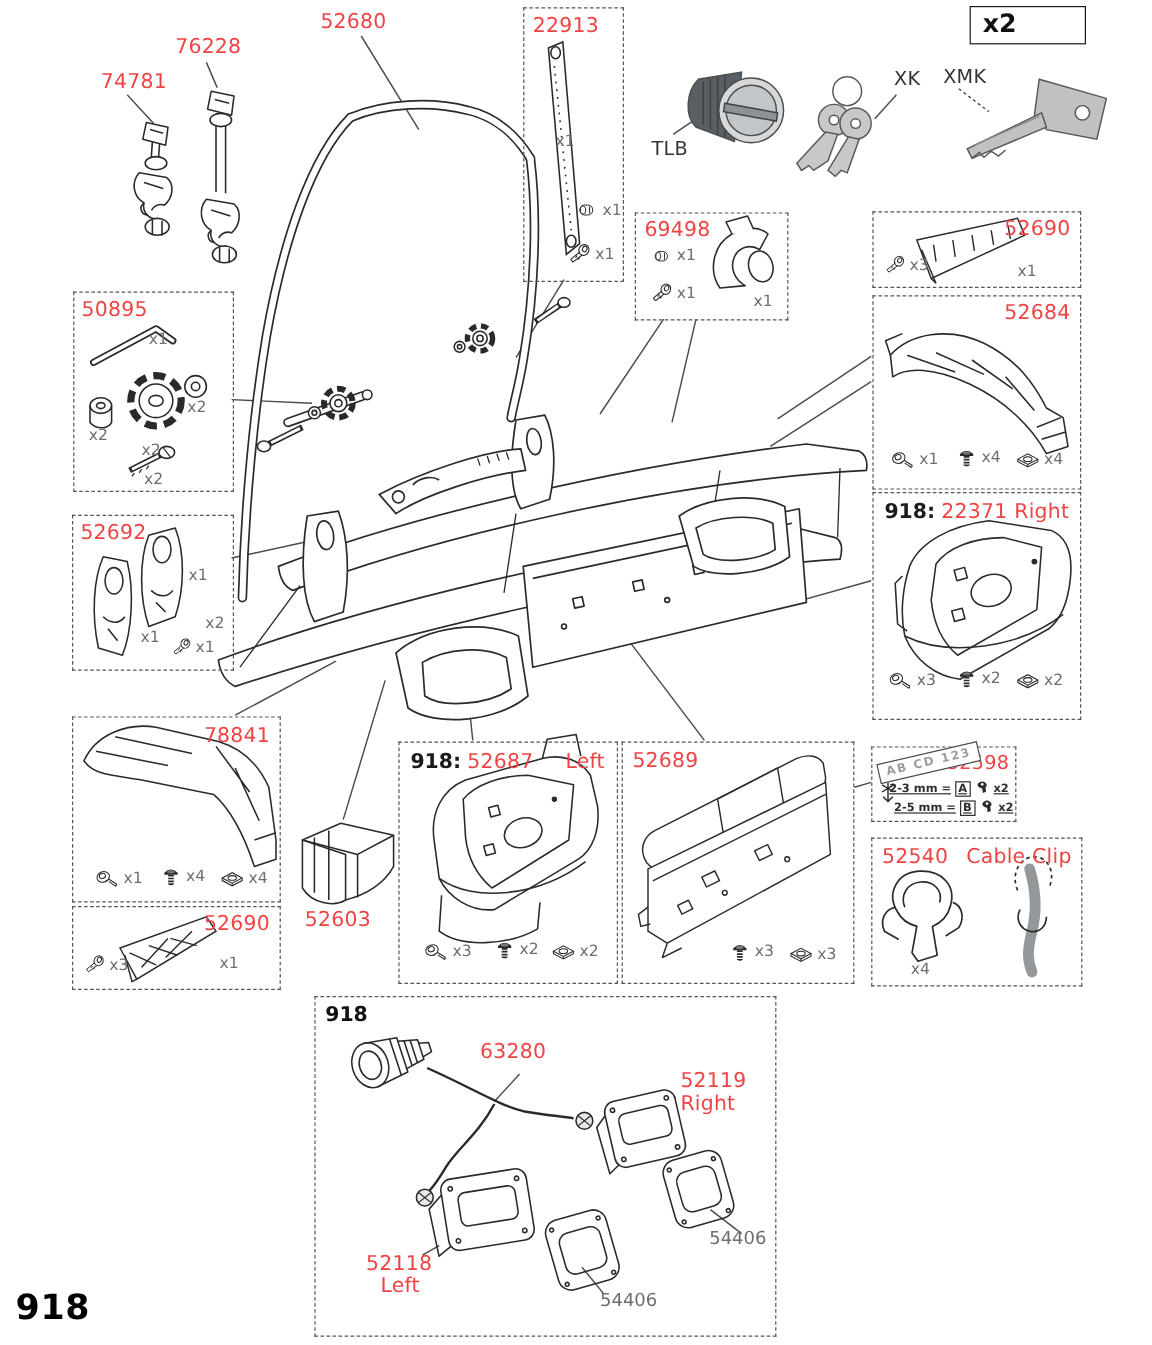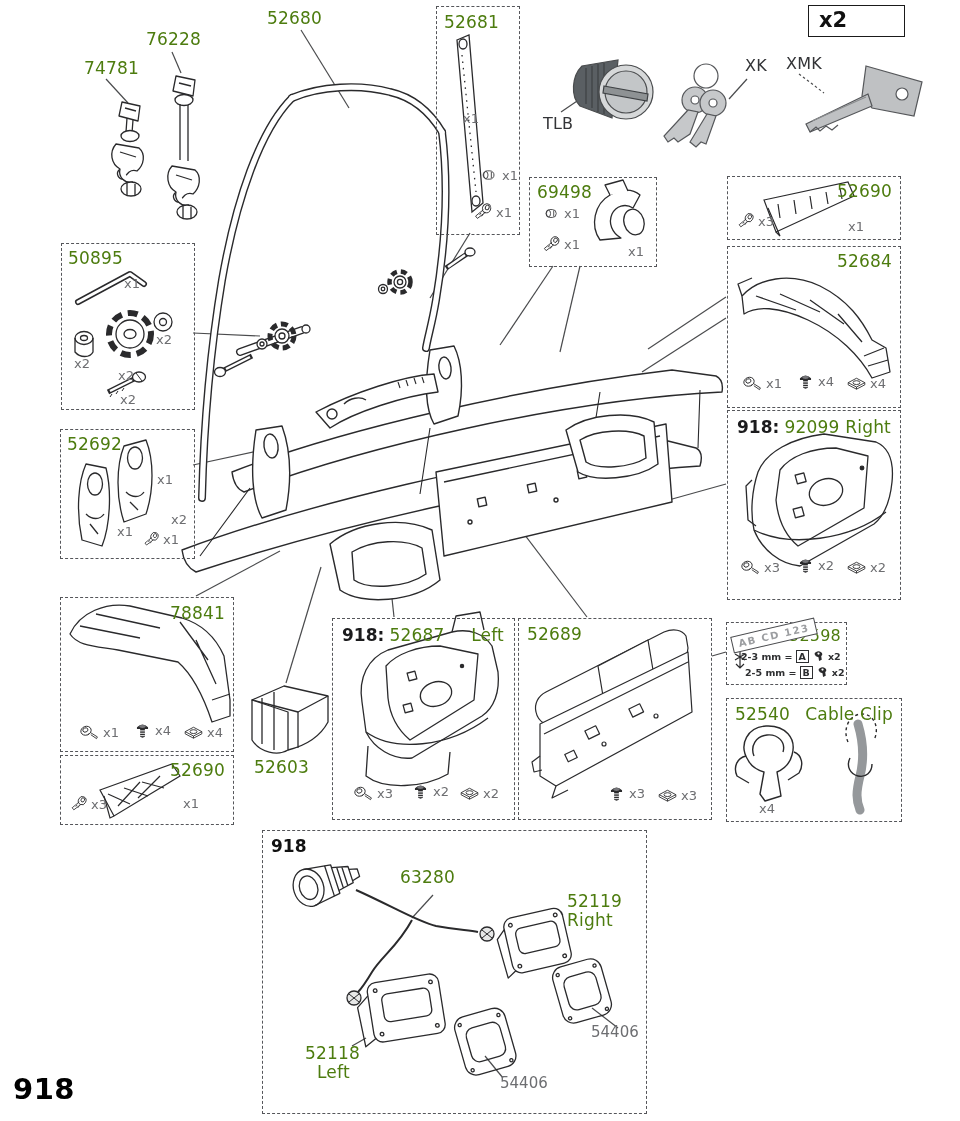--- a/index.html
+++ b/index.html
@@ -2,34 +2,34 @@
 <html><head>
 <meta charset="utf-8">
 <style>
   html,body{margin:0;padding:0;background:#fff;}
   #stage{position:relative;width:960px;height:1121px;background:#fff;overflow:hidden;
          font-family:"DejaVu Sans","Liberation Sans",sans-serif;color:#6d6e71;}
   svg.art{position:absolute;left:0;top:0;z-index:1;}
   .abs{position:absolute;white-space:nowrap;z-index:3;}
   .box{position:absolute;border:1.4px dashed #55565a;z-index:2;background:transparent;}
   .solidbox{position:absolute;border:1.7px solid #1a1a1a;z-index:2;background:#fff;}
-  .pid{font-size:17px;color:#4d7c0f;letter-spacing:.2px;white-space:nowrap;}
+  .pid{font-size:17px;color:#ef4444;letter-spacing:.2px;white-space:nowrap;}
   .pid-dark{color:#333437;font-size:16px;}
   .qty{font-size:13px;color:#6d6e71;white-space:nowrap;}
   .hw{position:absolute;display:inline-flex;align-items:center;gap:3px;z-index:3;}
   .hw svg{display:block;}
   .kit{font-weight:bold;color:#1b1b1d;font-size:17px;}
   .bold918{font-weight:bold;color:#111;font-size:17px;}
   .footerid{font-weight:bold;color:#000;font-size:29px;letter-spacing:.5px;}
   .x2big{font-weight:bold;color:#111;font-size:21px;}
   .plate598{position:absolute;border:1.6px solid #4a4b4e;background:#fff;transform:rotate(-13deg);
             font-size:10px;color:#9b9da0;font-weight:bold;letter-spacing:1.5px;text-align:center;
             line-height:15px;z-index:3;}
   .mmrow{position:absolute;font-size:9.5px;font-weight:bold;color:#2e2f31;display:inline-flex;
-         align-items:center;gap:3px;z-index:3;}
+         align-items:center;gap:3px;z-index:3;text-decoration:underline;}
   .codebox{border:1.4px solid #2e2f31;padding:0 2px;font-size:9.5px;line-height:11px;}
   .small406{font-size:15px;color:#6d6e71;}
 </style>
 </head>
 <body>
 
 <div id="stage">
 
 <svg class="art" width="960" height="1121" viewBox="0 0 960 1121">
 <defs>
@@ -384,21 +384,21 @@
 <span class="abs pid pid-dark" style="left:745px;top:56px">XK</span>
 <span class="abs pid pid-dark" style="left:786px;top:54px">XMK</span>
 <span class="abs pid" style="left:254px;top:757px">52603</span>
 <span class="abs footerid" style="left:13px;top:1072px">918</span>
 
 <div class="solidbox" style="left:808px;top:5px;width:95px;height:30px">
   <span class="abs x2big" style="left:10px;top:2px">x2</span>
 </div>
 
 <div class="box" style="left:436px;top:6px;width:82px;height:227px">
-  <span class="abs pid" style="left:7px;top:5px">52681</span>
+  <span class="abs pid" style="left:7px;top:5px">22913</span>
   <span class="abs qty" style="left:26px;top:104px">x1</span>
   <span class="hw" style="left:42px;top:158px">
         <span>
           <svg width="20" height="20">
             <use href="#sym-barrelnut"></use>
           </svg>
         </span>
         <span class="qty">x1</span>
       </span>
   <span class="hw" style="left:34px;top:194px">
@@ -469,21 +469,21 @@
             <use href="#sym-nut"></use>
           </svg>
         </span>
         <span class="qty">x4</span>
       </span>
 </div>
 
 <div class="box" style="left:727px;top:410px;width:172px;height:188px">
   <span class="abs" style="left:9px;top:6px">
     <span class="kit">918:</span>
-    <span class="pid">92099</span>
+    <span class="pid">22371</span>
   </span>
   <span class="abs pid" style="right:9px;top:6px">Right</span>
   <span class="hw" style="left:12px;top:146px">
         <span>
           <svg width="21" height="21">
             <use href="#sym-screw"></use>
           </svg>
         </span>
         <span class="qty">x3</span>
       </span>

